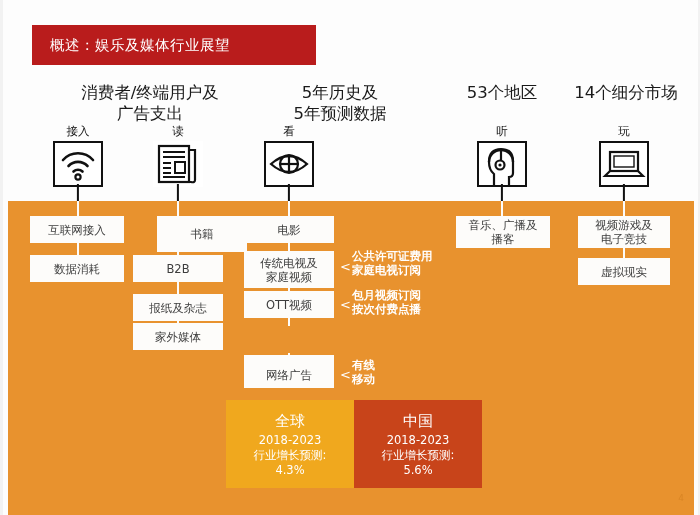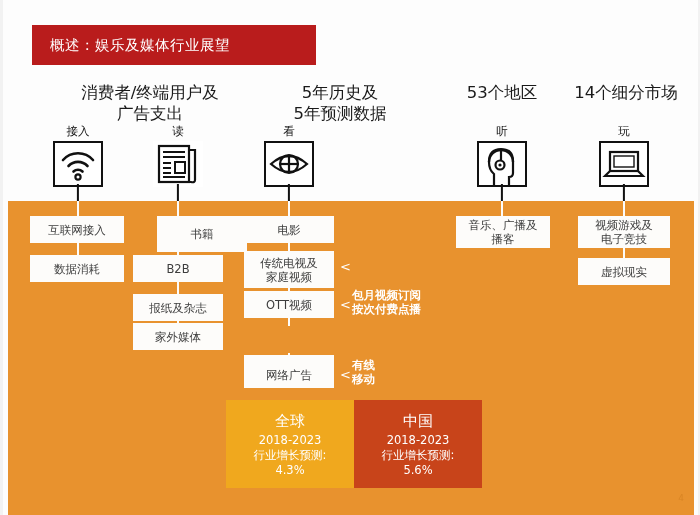--- a/index.html
+++ b/index.html
@@ -174,20 +174,22 @@
   <div class="leaf" style="left:244px;top:251px;width:90px;height:37px;white-space:pre-line;font-family:Liberation Serif, serif;">传统电视及
 家庭视频</div>
   <div class="wstem" style="left:288px;top:283px;height:8px;"></div>
   <div class="leaf" style="left:244px;top:291px;width:90px;height:27px;">OTT视频</div>
   <div class="wstem" style="left:288px;top:318px;height:8px;"></div>
   <div class="leaf" style="left:244px;top:326px;width:90px;height:27px;margin-top:29px;">电视广告</div>
   <div class="wstem" style="left:288px;top:353px;height:8px;"></div>
   <div class="leaf" style="left:244px;top:361px;width:90px;height:27px;">网络广告</div>
 
   <div class="chev" style="left:340px;top:260px;">&lt;</div>
+  <div class="note" style="left:352px;top:249px;">公共许可证费用
+家庭电视订阅</div>
 
   <div class="chev" style="left:340px;top:298px;">&lt;</div>
   <div class="note" style="left:352px;top:288px;">包月视频订阅
 按次付费点播</div>
 
   <div class="chev" style="left:340px;top:368px;">&lt;</div>
   <div class="note" style="left:352px;top:358px;">有线
 移动</div>
 
   <div class="wstem" style="left:501px;top:201px;height:15px;"></div>

